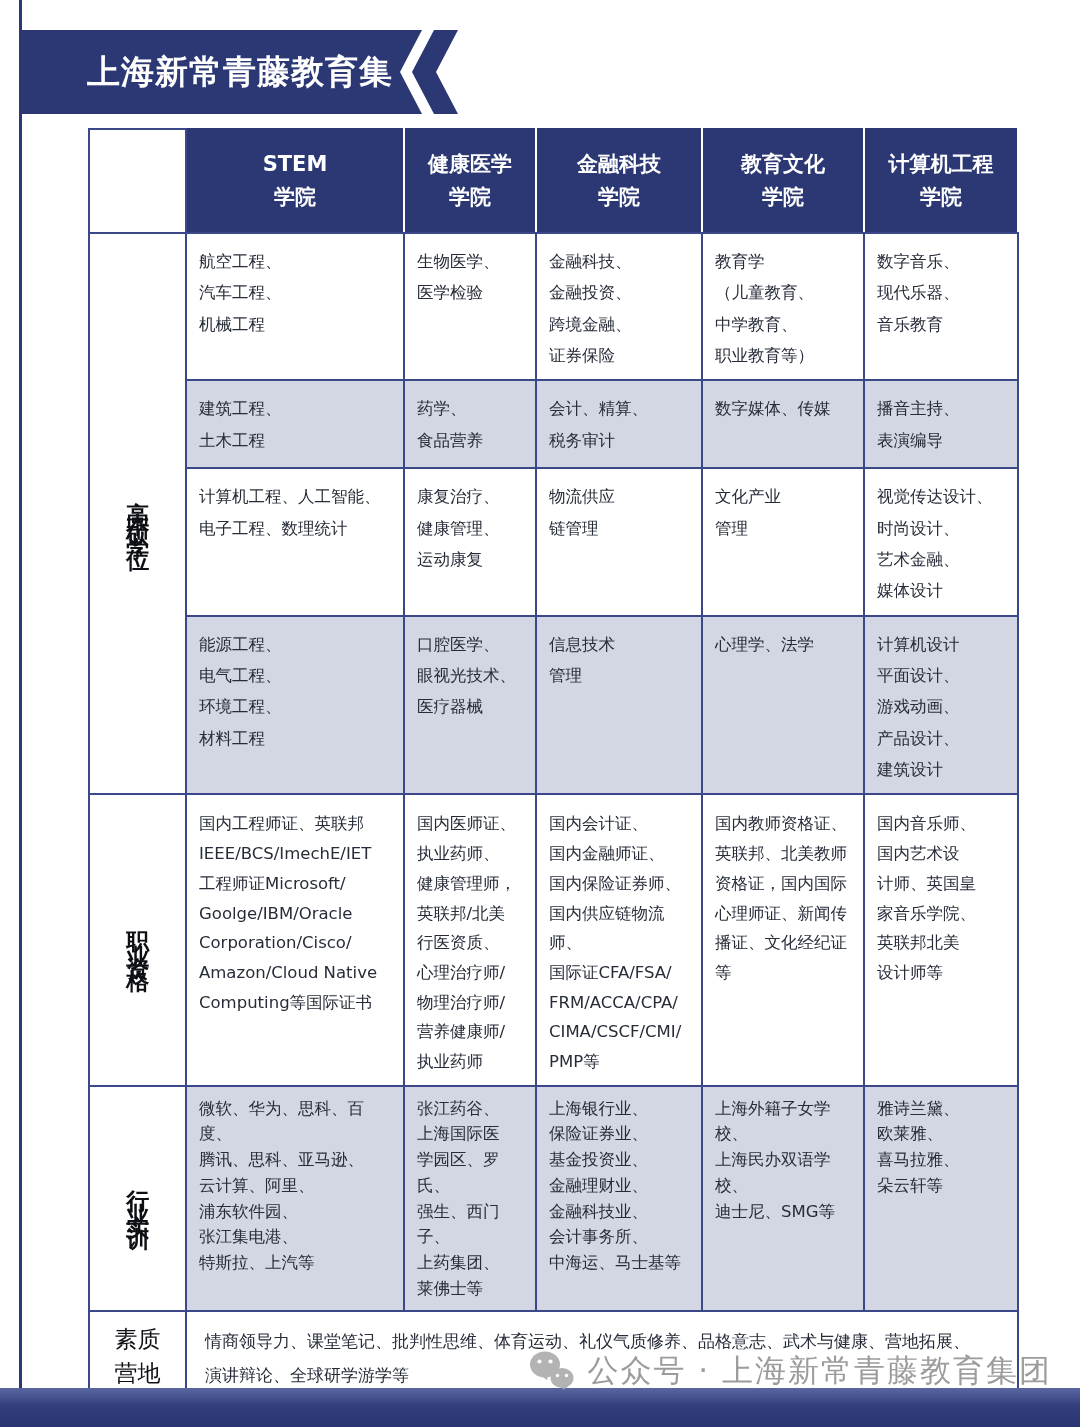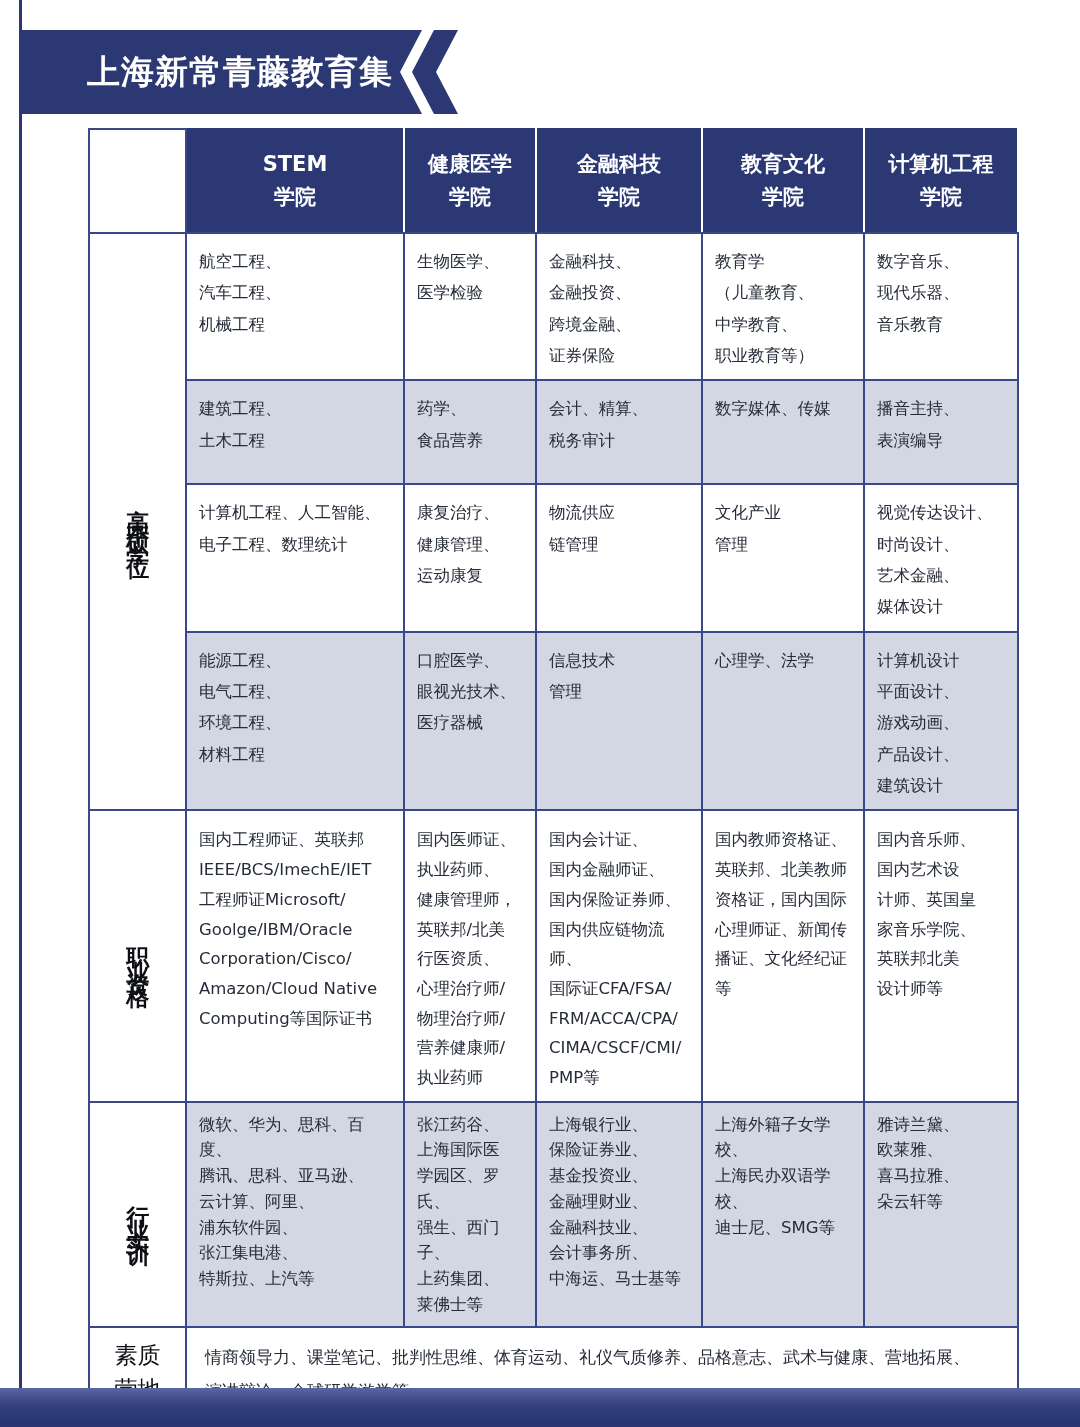--- a/index.html
+++ b/index.html
@@ -37,21 +37,21 @@
     font-size:23px;font-weight:700;color:#0d0f14;letter-spacing:12px;line-height:1.1;
   }
   .camp-label-text{width:2.3em;margin:0 auto;font-size:23px;font-weight:400;color:#0d0f14;line-height:1.5;text-align:center;}
   td.content{
     background:#ffffff;vertical-align:top;padding:12px 12px 8px 12px;
     white-space:pre-line;color:var(--text_dark);font-size:16.5px;line-height:1.9;font-weight:500;
   }
   tr.shade td.content{background:var(--row_shade);}
   tr.hdr{height:104px;}
   tr.r1{height:138px;}
-  tr.r2{height:104px;}
+  tr.r2{height:88px;}
   tr.r3{height:140px;}
   tr.r4{height:166px;}
   tr.prof{height:290px;}
   tr.prof td.content{line-height:1.8;padding-top:14px;}
   tr.ind{height:214px;}
   tr.ind td.content{line-height:1.56;padding-top:9px;}
   tr.camp{height:80px;}
   td.camp-content{vertical-align:middle;font-size:17px;line-height:2.05;padding-left:18px;background:#ffffff;}
 
   .bottom-bar{
@@ -254,14 +254,27 @@
         </td>
         <td class="content camp-content" colspan="5">情商领导力、课堂笔记、批判性思维、体育运动、礼仪气质修养、品格意志、武术与健康、营地拓展、
 演讲辩论、全球研学游学等</td>
       </tr>
     </tbody>
       </table>
   </div>
 
   <div class="bottom-bar"></div>
 
+  <div class="watermark">
+    <svg class="wechat" viewBox="0 0 46 42" xmlns="http://www.w3.org/2000/svg">
+      <ellipse cx="16" cy="14.5" rx="15" ry="13" fill="#a6a6a6"></ellipse>
+      <polygon points="10,24 18,30 20,23" fill="#a6a6a6"></polygon>
+      <circle cx="10.5" cy="11.5" r="2.1" fill="#ffffff"></circle>
+      <circle cx="21.5" cy="11.5" r="2.1" fill="#ffffff"></circle>
+      <ellipse cx="33" cy="28" rx="11.5" ry="10" fill="#a6a6a6"></ellipse>
+      <polygon points="40,36 34,40 33,35" fill="#a6a6a6"></polygon>
+      <circle cx="28.5" cy="25.5" r="1.7" fill="#ffffff"></circle>
+      <circle cx="37.5" cy="25.5" r="1.7" fill="#ffffff"></circle>
+    </svg>
+    <span>公众号 · 上海新常青藤教育集团</span>
+  </div>
 
 </div>
 
 </body></html>

